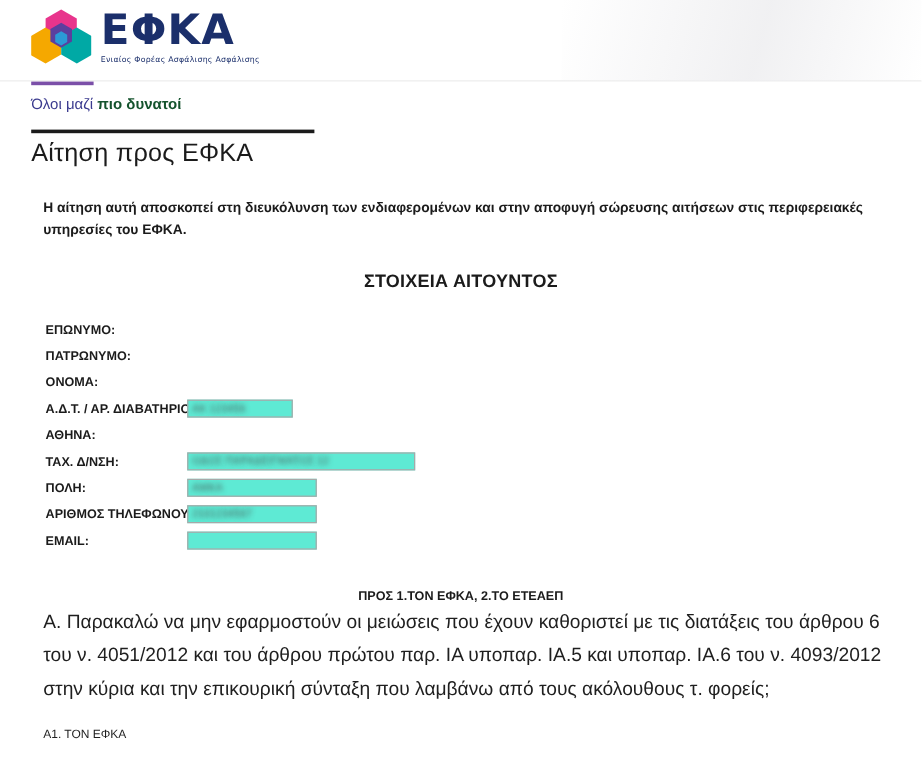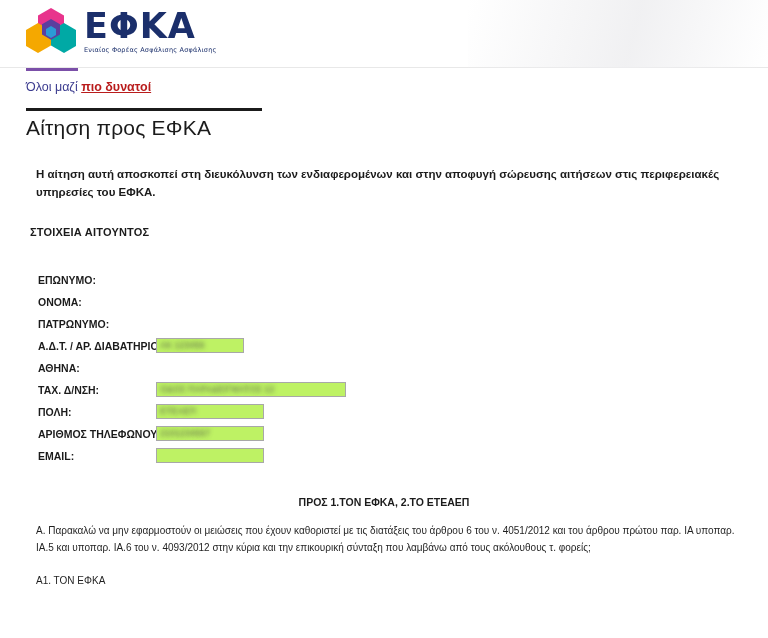--- a/index.html
+++ b/index.html
@@ -74,21 +74,21 @@
     left: 26px; top: 0;
     width: 52px; height: 3px;
     background: #7b4fa8;
   }
   .tagline {
     position: absolute;
     left: 26px; top: 12px;
     font-size: 12.5px;
     color: #3b3b8f;
   }
-  .tagline b { color: #b91c1c; text-decoration: underline; }
+  .tagline b { color: #14532d; }
 
   
   .title-rule {
     position: absolute;
     left: 26px; top: 108px;
     width: 236px;
     height: 3px;
     background: #1b1b1b;
   }
   .page-title {
@@ -108,47 +108,48 @@
     font-size: 11px;
     color: #1b1b1b;
   }
   .intro {
     font-weight: bold;
     font-size: 11.5px;
     line-height: 1.55;
     margin: 14px 6px 0 6px;
   }
   .section-center {
-    font-weight: bold;
-    font-size: 11px;
+    text-align: center;
+    font-weight: bold;
+    font-size: 15px;
     margin-top: 24px;
     letter-spacing: 0.2px;
   }
 
   
   .fields {
-    margin-top: 32px;
+    margin-top: 22px;
     margin-left: 8px;
   }
   .field-row {
     display: flex;
     align-items: center;
     height: 20px;
     margin-bottom: 2px;
   }
   .field-label {
     font-weight: bold;
     font-size: 10.5px;
     color: #1b1b1b;
     white-space: nowrap;
   }
   .field-input {
     height: 15px;
     border: 1px solid #a8a8a8;
-    background: #bef264;
+    background: #5eead4;
     font-size: 9px;
     color: #555;
     padding: 0 3px;
     line-height: 13px;
     font-family: "Liberation Sans", sans-serif;
   }
   .blurred {
     color: transparent;
     text-shadow: 0 0 4px rgba(70,70,70,0.85);
     overflow: hidden;
@@ -156,23 +157,23 @@
   }
 
   
   .section2-title {
     text-align: center;
     font-weight: bold;
     font-size: 10.5px;
     margin-top: 30px;
   }
   .para {
-    margin-top: 14px;
+    margin-top: 2px;
     margin-left: 6px;
-    font-size: 10px;
+    font-size: 16px;
     line-height: 1.75;
     color: #1f1f1f;
   }
   .para2 {
     margin-top: 18px;
     margin-left: 6px;
     font-size: 10px;
     color: #1f1f1f;
   }
 </style>
@@ -214,45 +215,45 @@
 
     <div class="section-center">ΣΤΟΙΧΕΙΑ ΑΙΤΟΥΝΤΟΣ</div>
 
     <div class="fields">
 
       <div class="field-row">
         <span class="field-label" style="width:118px">ΕΠΩΝΥΜΟ:</span>
       </div>
 
       <div class="field-row">
+        <span class="field-label" style="width:118px">ΠΑΤΡΩΝΥΜΟ:</span>
+      </div>
+
+      <div class="field-row">
         <span class="field-label" style="width:118px">ΟΝΟΜΑ:</span>
-      </div>
-
-      <div class="field-row">
-        <span class="field-label" style="width:118px">ΠΑΤΡΩΝΥΜΟ:</span>
       </div>
 
       <div class="field-row">
         <span class="field-label" style="width:118px">Α.Δ.Τ. / ΑΡ. ΔΙΑΒΑΤΗΡΙΟ:</span>
         <span class="field-input blurred" style="width:88px">ΑΚ 123456</span>
       </div>
 
 
       <div class="field-row">
         <span class="field-label" style="width:118px">ΑΘΗΝΑ:</span>
       </div>
 
       <div class="field-row">
         <span class="field-label" style="width:118px">ΤΑΧ. Δ/ΝΣΗ:</span>
         <span class="field-input blurred" style="width:190px">ΟΔΟΣ ΠΑΡΑΔΕΙΓΜΑΤΟΣ 12</span>
       </div>
 
       <div class="field-row">
         <span class="field-label" style="width:118px">ΠΟΛΗ:</span>
-        <span class="field-input blurred" style="width:108px">ΕΤΕΑΕΠ</span>
+        <span class="field-input blurred" style="width:108px">ΑΜΚΑ</span>
       </div>
 
 
       <div class="field-row">
         <span class="field-label" style="width:118px">ΑΡΙΘΜΟΣ ΤΗΛΕΦΩΝΟΥ:</span>
         <span class="field-input blurred" style="width:108px">2101234567</span>
       </div>
 
       <div class="field-row">
         <span class="field-label" style="width:118px">EMAIL:</span>

